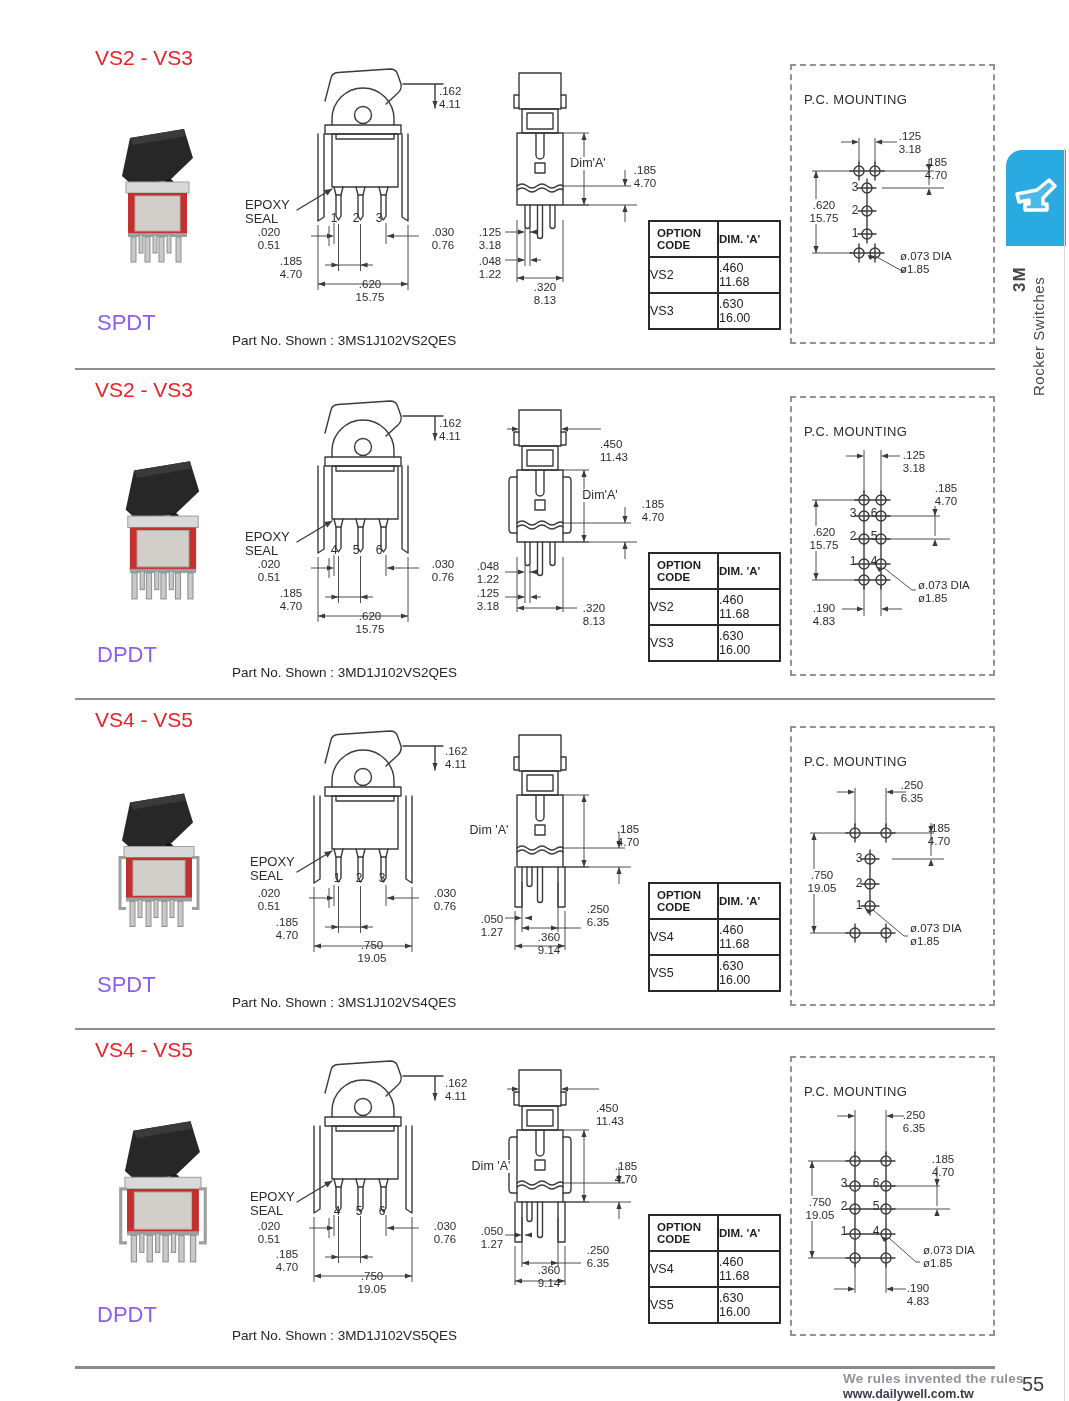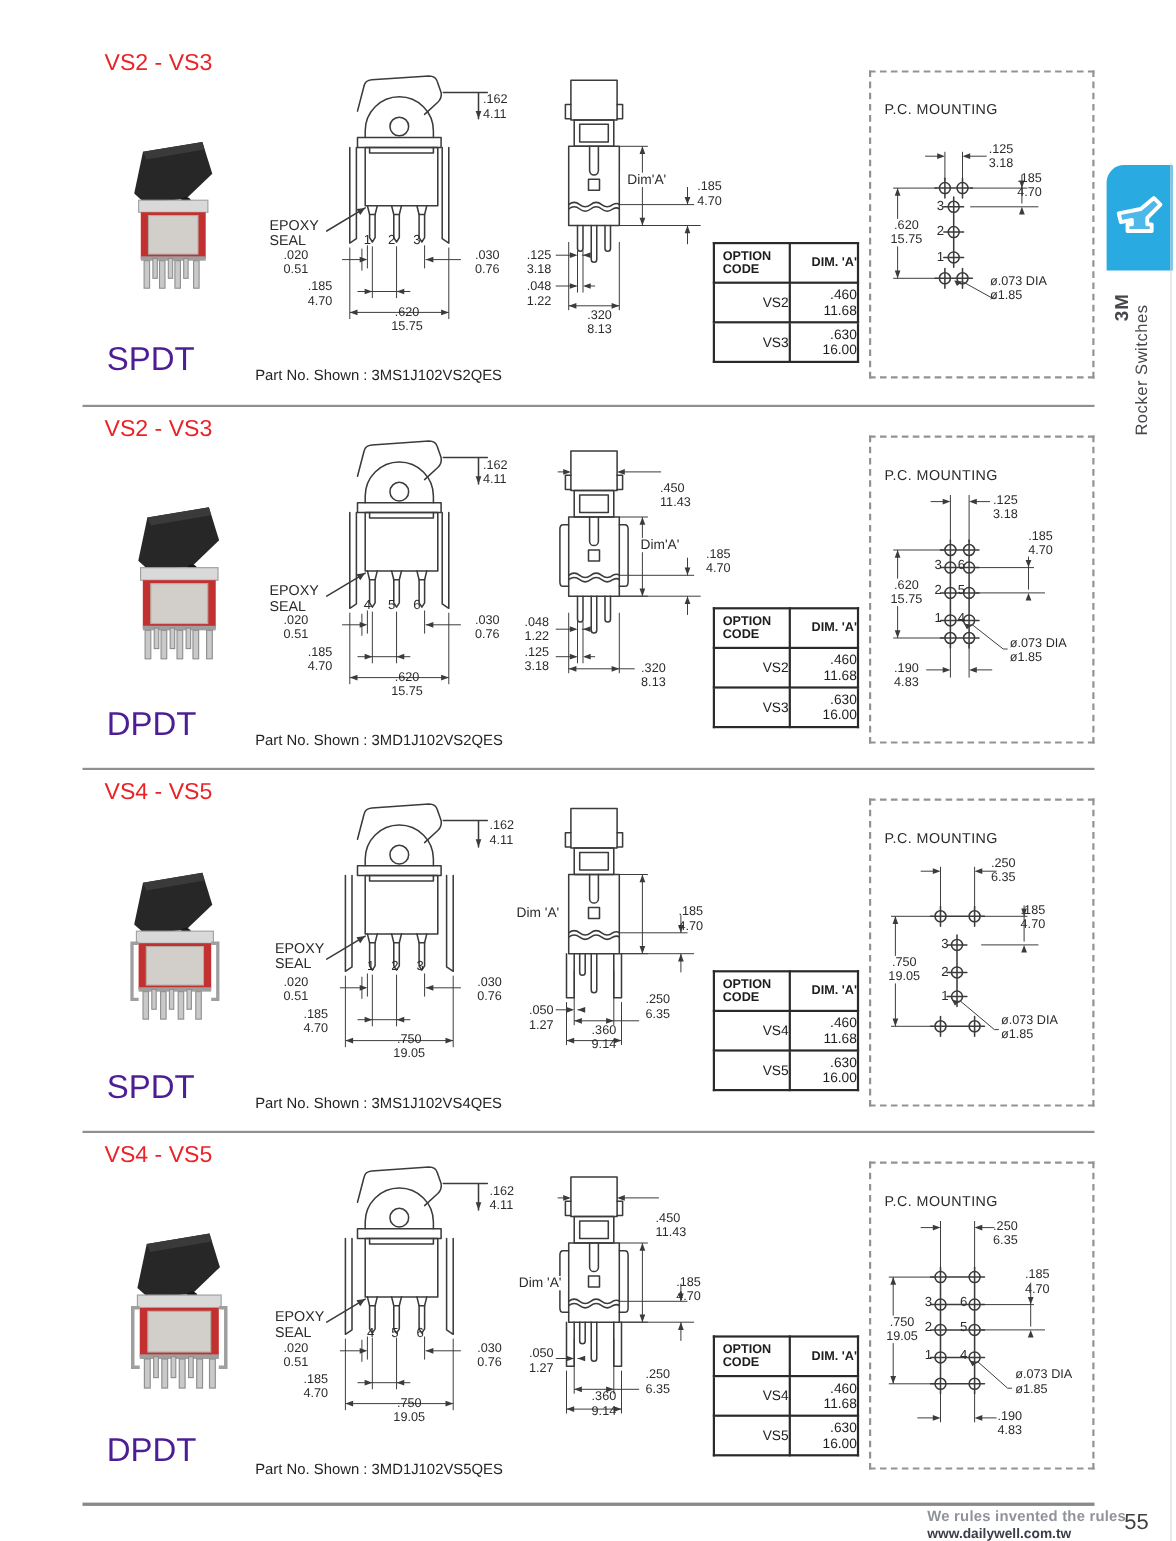--- a/index.html
+++ b/index.html
@@ -1,34 +1,34 @@
 <!DOCTYPE html>
 <html><head>
 <meta charset="utf-8">
 <style>
   html,body{margin:0;padding:0;background:#fff}
   .page{position:relative;width:1069px;height:1401px;background:#fff;overflow:hidden;
         font-family:"Liberation Sans",sans-serif;color:#2c2c2c}
   .sec{position:absolute;left:0;width:1069px;height:330px}
   .title{position:absolute;left:95px;top:6px;font-size:21px;color:#ea2328}
-  .type{position:absolute;left:97px;top:270px;font-size:30px;color:#4c1d95}
+  .type{position:absolute;left:97px;top:270px;font-size:22px;color:#8b5cf6}
   .part{position:absolute;left:232px;top:293px;font-size:13.5px;color:#242424}
   .dim{position:absolute;font-size:11.5px;line-height:12.5px;color:#2c2c2c;text-align:center;white-space:pre-line}
   .dim.lft{text-align:left}
   .dim.rgt{text-align:left}
   .dim.bgw{background:#fff;padding:0 2px}
   .pin-no{position:absolute;width:14px;font-size:12px;color:#2c2c2c;text-align:center}
   .photo{position:absolute;left:106px;top:84px}
   .frontsvg{position:absolute;left:295px;top:28px}
   .sidesvg{position:absolute;left:505px;top:30px}
   .pcbox{position:absolute;left:790px;top:24px;width:205px;height:280px;border:2px dashed #939393;box-sizing:border-box}
   .pc-title{position:absolute;left:12px;top:26px;font-size:13px;color:#2c2c2c;letter-spacing:.4px}
   .pcsvg{position:absolute;left:0;top:0}
   table.opt{position:absolute;left:648px;top:180px;border-collapse:collapse}
-  table.opt td{border:2px solid #2a2a2a;width:60px;height:34px;text-align:right;font-size:12.5px;
+  table.opt td{border:2px solid #2a2a2a;width:60px;height:34px;text-align:left;font-size:12.5px;
                line-height:14px;color:#1d1d1d;white-space:pre-line;padding:0}
   table.opt td.hdr{font-weight:bold;font-size:11.5px;line-height:12.5px}
   table.opt td.hdr1{text-align:left;padding-left:7px}
   .hr{position:absolute;left:75px;width:920px;height:2px;background:#8f8f8f}
   .footline{position:absolute;left:75px;top:1366px;width:920px;height:3px;background:#898989}
   .tagline{position:absolute;left:843px;top:1371px;font-size:13.5px;font-weight:bold;color:#90939a;letter-spacing:.2px}
   .site{position:absolute;left:843px;top:1387px;font-size:12.5px;font-weight:bold;color:#3b3e48}
   .pageno{position:absolute;left:1022px;top:1373px;font-size:20px;color:#3f3f3f}
   .tab{position:absolute;left:1006px;top:150px;width:60px;height:96px;background:#29abe2;border-radius:16px 0 0 0}
   .tab svg{position:absolute;left:7px;top:26px}

